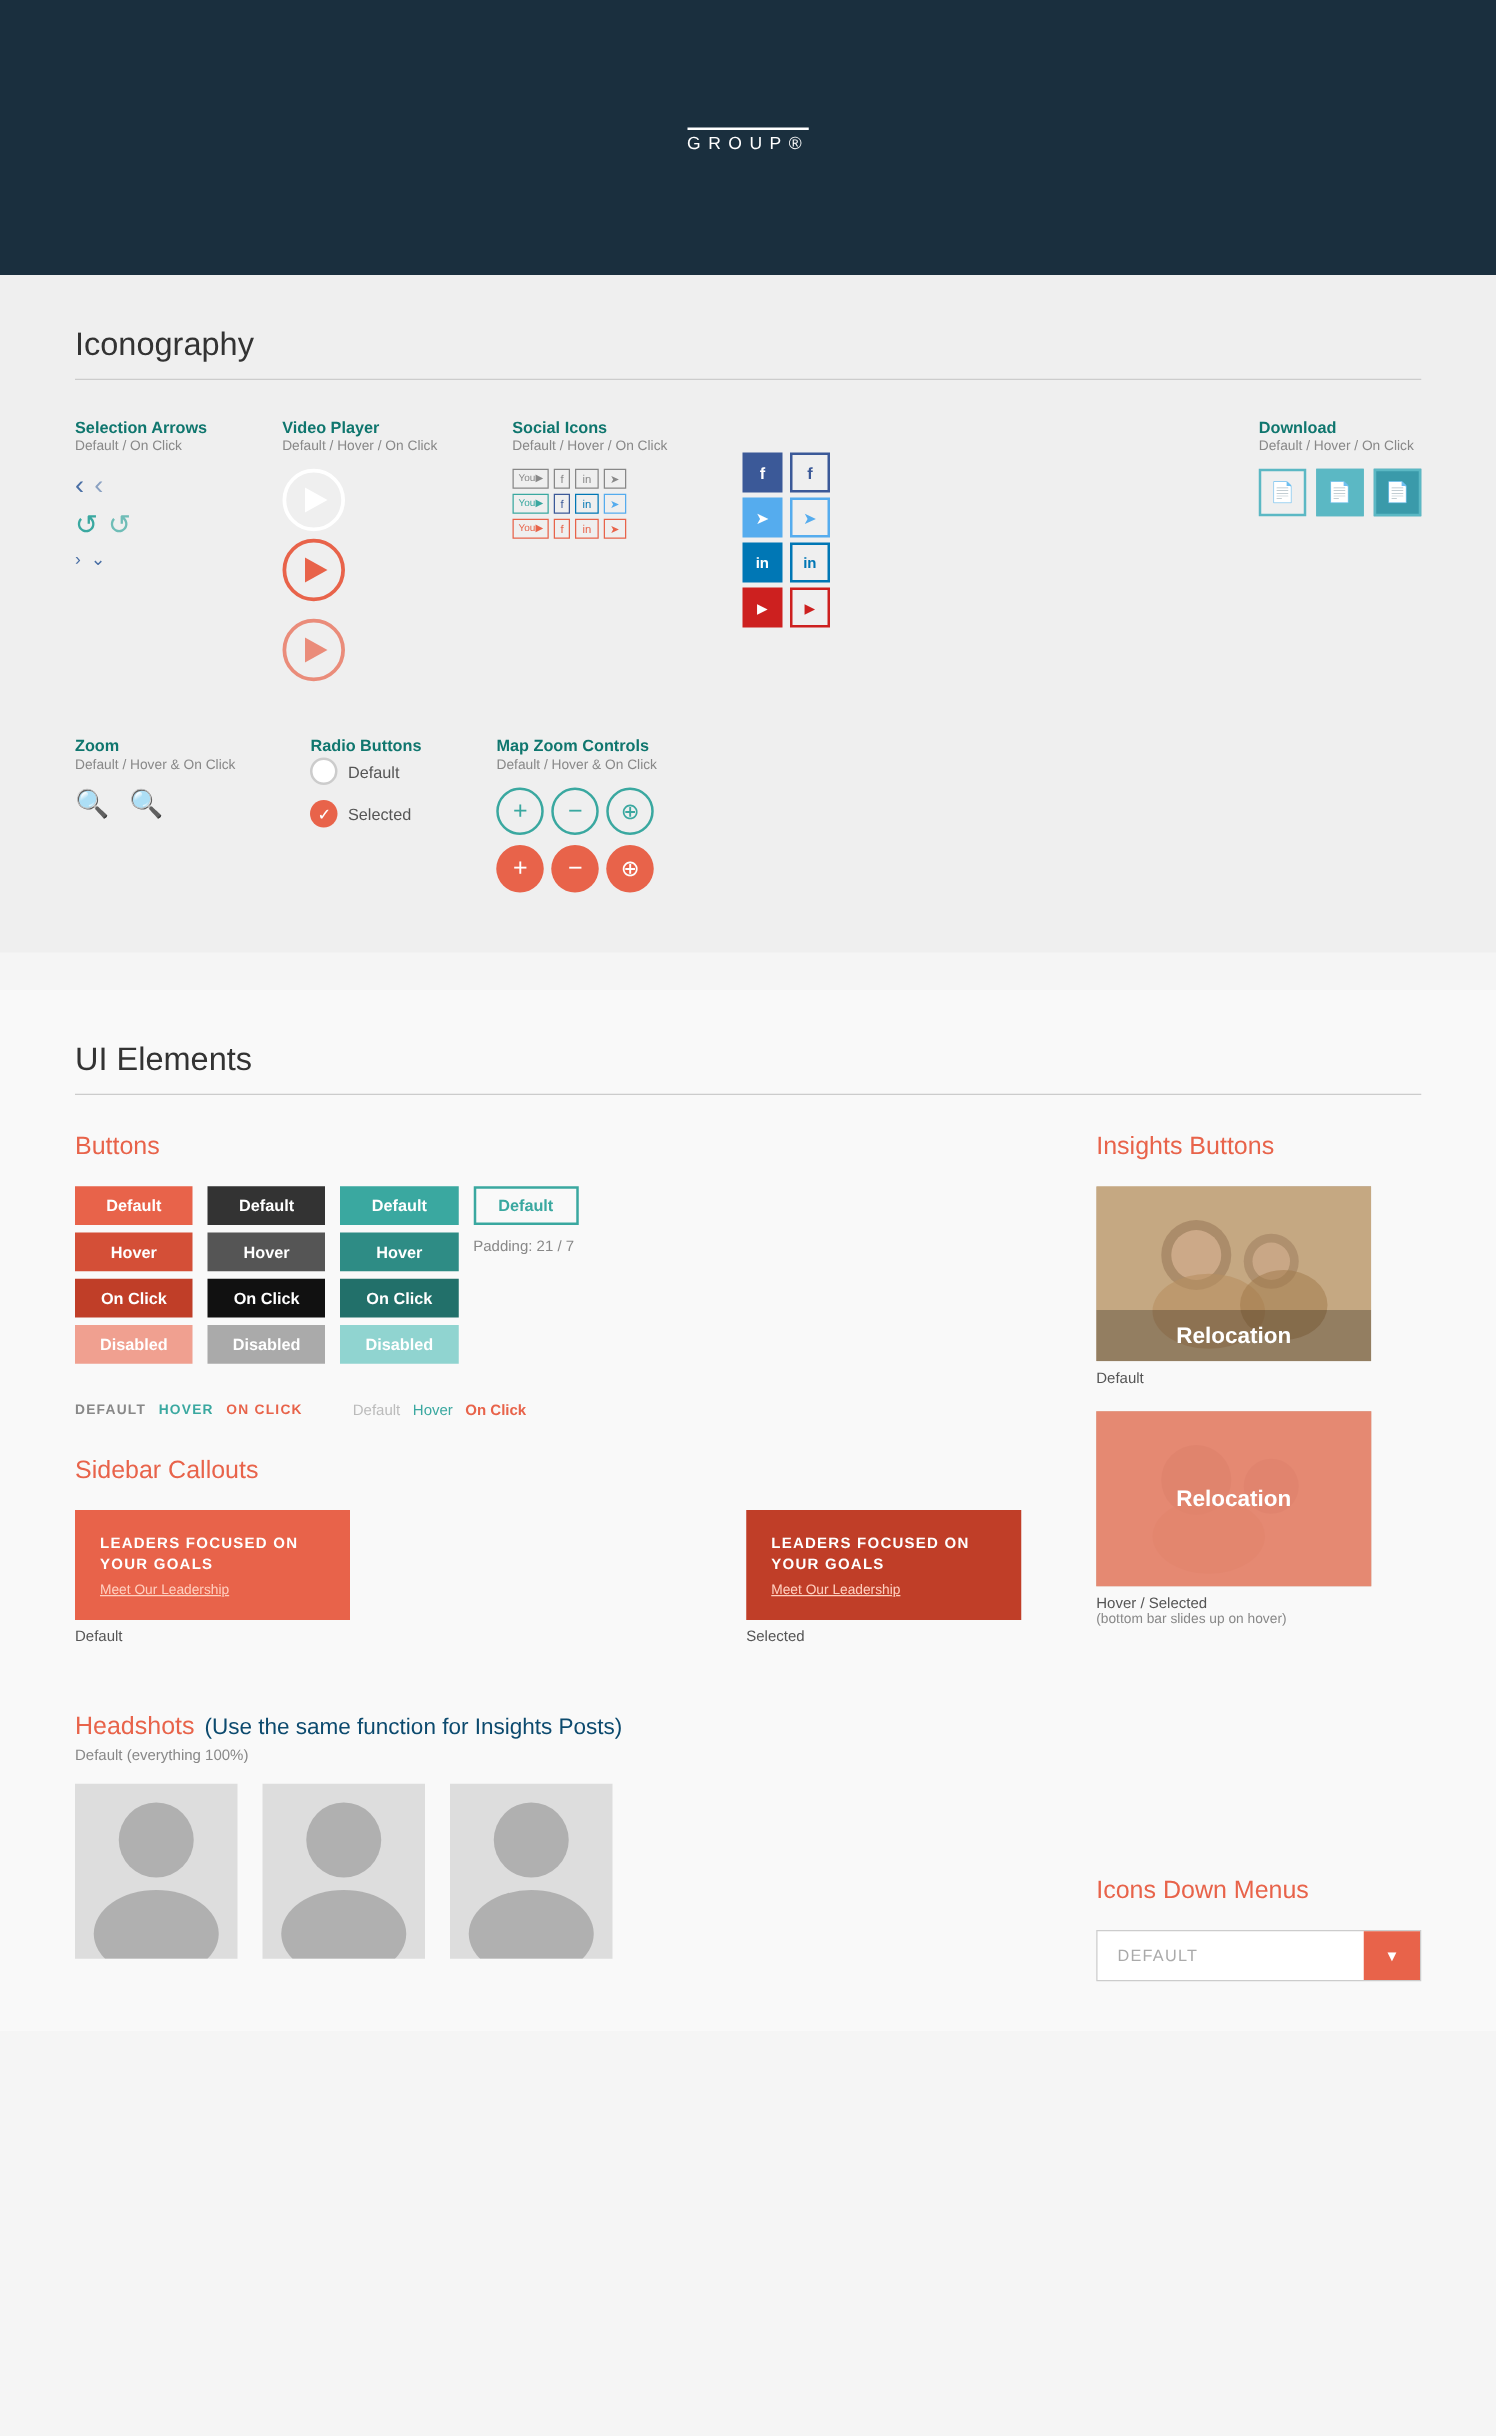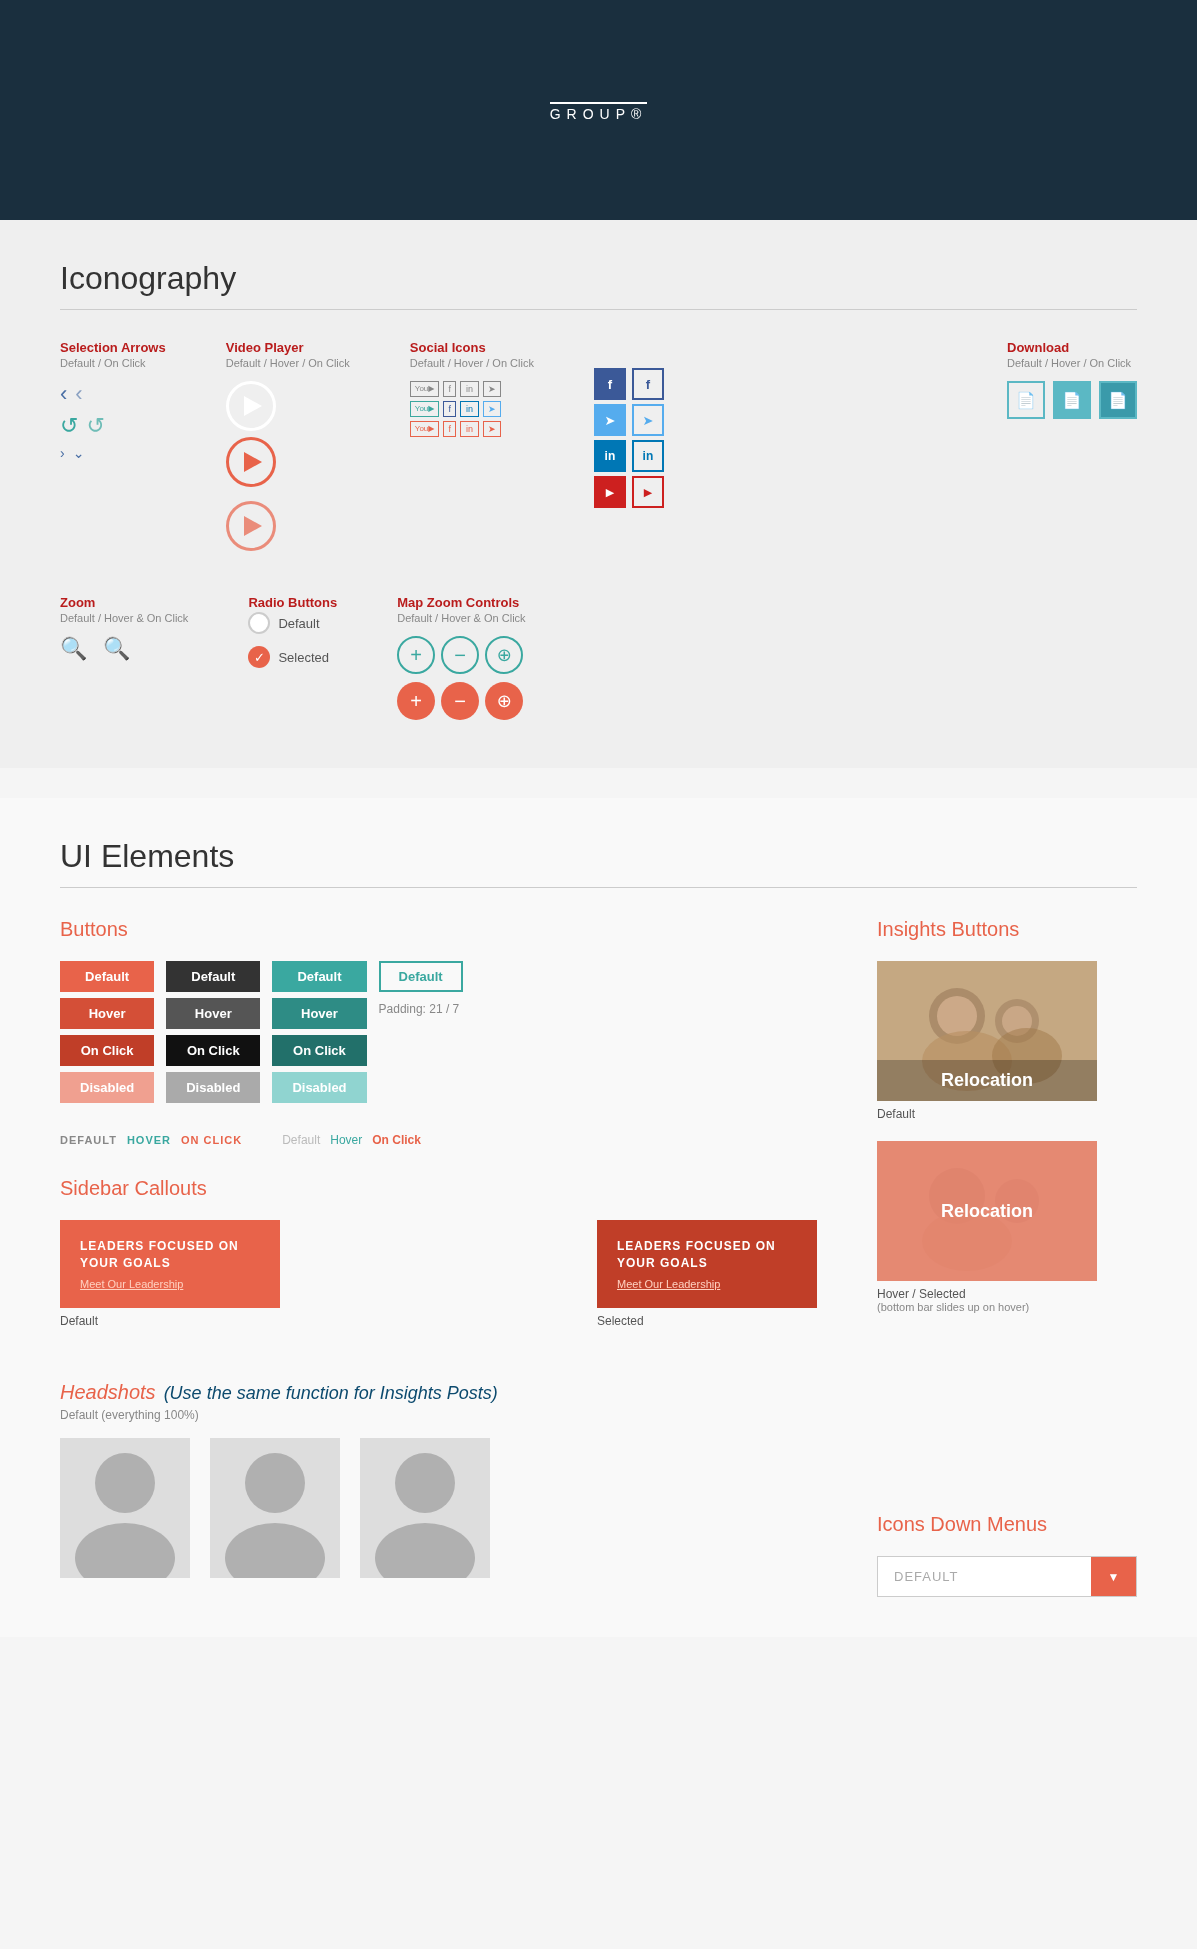--- a/index.html
+++ b/index.html
@@ -36,35 +36,35 @@
       color: white;
     }
 
     
     .section {
       background: #efefef;
       padding: 40px 60px;
       margin-bottom: 30px;
     }
     .section-title {
-      font-size: 32px;
+      font-size: 26px;
       color: #333;
       font-weight: 300;
       border-bottom: 1px solid #ccc;
       padding-bottom: 12px;
       margin-bottom: 30px;
     }
     .icon-group {
       display: flex;
       flex-direction: column;
     }
     .icon-group-title {
       font-size: 13px;
       font-weight: bold;
-      color: #b91c1c;
+      color: #0f766e;
       margin-bottom: 2px;
     }
     .icon-group-sub {
       font-size: 11px;
       color: #888;
       margin-bottom: 12px;
     }
     .icon-row {
       display: flex;
       gap: 8px;
@@ -636,21 +636,21 @@
             <div class="callout-box-selected">
               <div class="callout-title">LEADERS FOCUSED ON YOUR GOALS</div>
               <div class="callout-link">Meet Our Leadership</div>
             </div>
             <div class="callout-label">Selected</div>
           </div>
         </div>
       </div>
 
       <div class="headshots-section">
-        <div style="display:flex; align-items:baseline; gap:8px; margin-bottom:4px;font-style:italic;">
+        <div style="display:flex; align-items:baseline; gap:8px; margin-bottom:4px;">
           <span class="subsection-title" style="margin-bottom:0;">Headshots</span>
           <span style="font-size:18px; color:#0c4a6e;margin-top:25px;">(Use the same function for Insights Posts)</span>
         </div>
         <div style="font-size:12px; color:#888; margin-bottom:12px;">Default (everything 100%)</div>
         <div class="headshots-row">
           <div class="headshot-placeholder">
             <svg width="130" height="140" viewBox="0 0 130 140">
               <circle cx="65" cy="45" r="30" fill="#b0b0b0"></circle>
               <ellipse cx="65" cy="120" rx="50" ry="35" fill="#b0b0b0"></ellipse>
             </svg>

